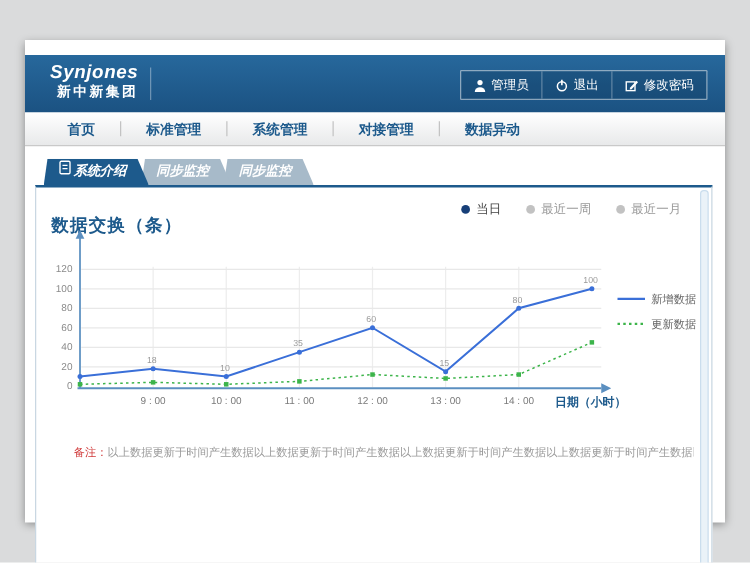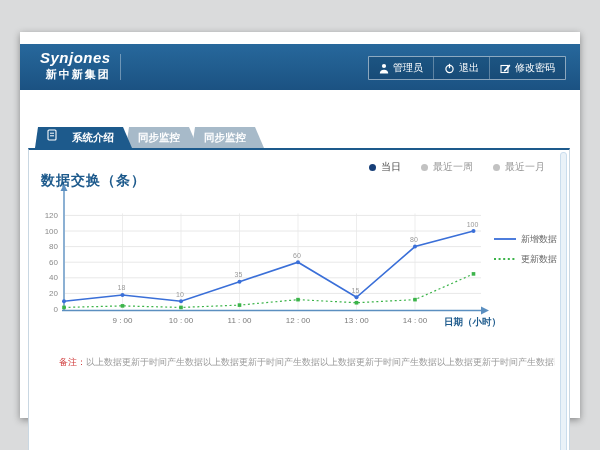--- a/index.html
+++ b/index.html
@@ -28,21 +28,21 @@
   .action svg{display:block;}
   
   .nav{position:absolute;left:0;right:0;top:58px;height:27px;display:flex;align-items:center;
     padding-left:14px;background:linear-gradient(#ffffff,#e8e9ea);border-bottom:1px solid #c9c9c9;box-sizing:border-box;}
   .nav-item{padding:0 20px;font-size:11px;font-weight:bold;color:#1d5a8c;cursor:pointer;white-space:nowrap;}
   .nav-sep{width:1px;height:12px;background:#c3c3c3;}
   
   .tabs{position:absolute;left:15px;top:94px;height:22px;display:flex;align-items:flex-end;}
   .tab{position:relative;height:21px;line-height:21px;padding:0 18px 0 12px;font-size:10.5px;font-weight:bold;
     color:#fff;background:#a7bac9;margin-right:-6px;cursor:pointer;white-space:nowrap;
-    clip-path:polygon(3px 0,calc(100% - 9px) 0,100% 100%,0 100%);display:flex;align-items:flex-end;gap:15px;}
+    clip-path:polygon(3px 0,calc(100% - 9px) 0,100% 100%,0 100%);display:flex;align-items:flex-end;gap:2px;font-style:italic;}
   .tab.active{background:#1d5a8c;z-index:3;}
   .tab.t1{z-index:2;} .tab.t2{z-index:1;}
   
   .panel{position:absolute;left:8px;top:116px;width:542px;height:314px;background:#fff;
     border:1px solid #c9d7e2;border-top:2px solid #1d5a8c;box-sizing:border-box;}
   .radios{position:absolute;top:10px;right:24px;display:flex;gap:20px;align-items:center;font-size:10px;}
   .radio{display:flex;align-items:center;gap:5px;cursor:pointer;}
   .radio-dot{width:7px;height:7px;border-radius:50%;background:#c2c2c2;}
   .radio.selected .radio-dot{background:#173f78;}
   .radio .radio-label{color:#999;}
@@ -90,20 +90,31 @@
             <svg width="11" height="11" viewBox="0 0 11 11">
               <rect x="1" y="2.5" width="7" height="7" fill="none" stroke="#fff" stroke-width="1.1"></rect>
               <path d="M4 7.2 L9.2 1.6 L10.4 2.8 L5.3 8.3 L3.8 8.6 Z" fill="#fff"></path>
             </svg>
           </span>
           <span>修改密码</span>
         </div>
       </div>
   </div>
 
+  <div class="nav">
+      <span class="nav-item">首页</span>
+      <span class="nav-sep"></span>
+      <span class="nav-item">标准管理</span>
+      <span class="nav-sep"></span>
+      <span class="nav-item">系统管理</span>
+      <span class="nav-sep"></span>
+      <span class="nav-item">对接管理</span>
+      <span class="nav-sep"></span>
+      <span class="nav-item">数据异动</span>
+    </div>
 
   <div class="tabs">
       <div class="tab active">
         <span><svg width="10" height="12" viewBox="0 0 10 12">
             <rect x="1" y="1" width="8" height="10" rx="1" fill="none" stroke="#fff" stroke-width="1.1"></rect>
             <line x1="3" y1="4.2" x2="7" y2="4.2" stroke="#fff" stroke-width="1"></line>
             <line x1="3" y1="6.8" x2="7" y2="6.8" stroke="#fff" stroke-width="1"></line>
           </svg></span>
         <span>系统介绍</span>
       </div>

